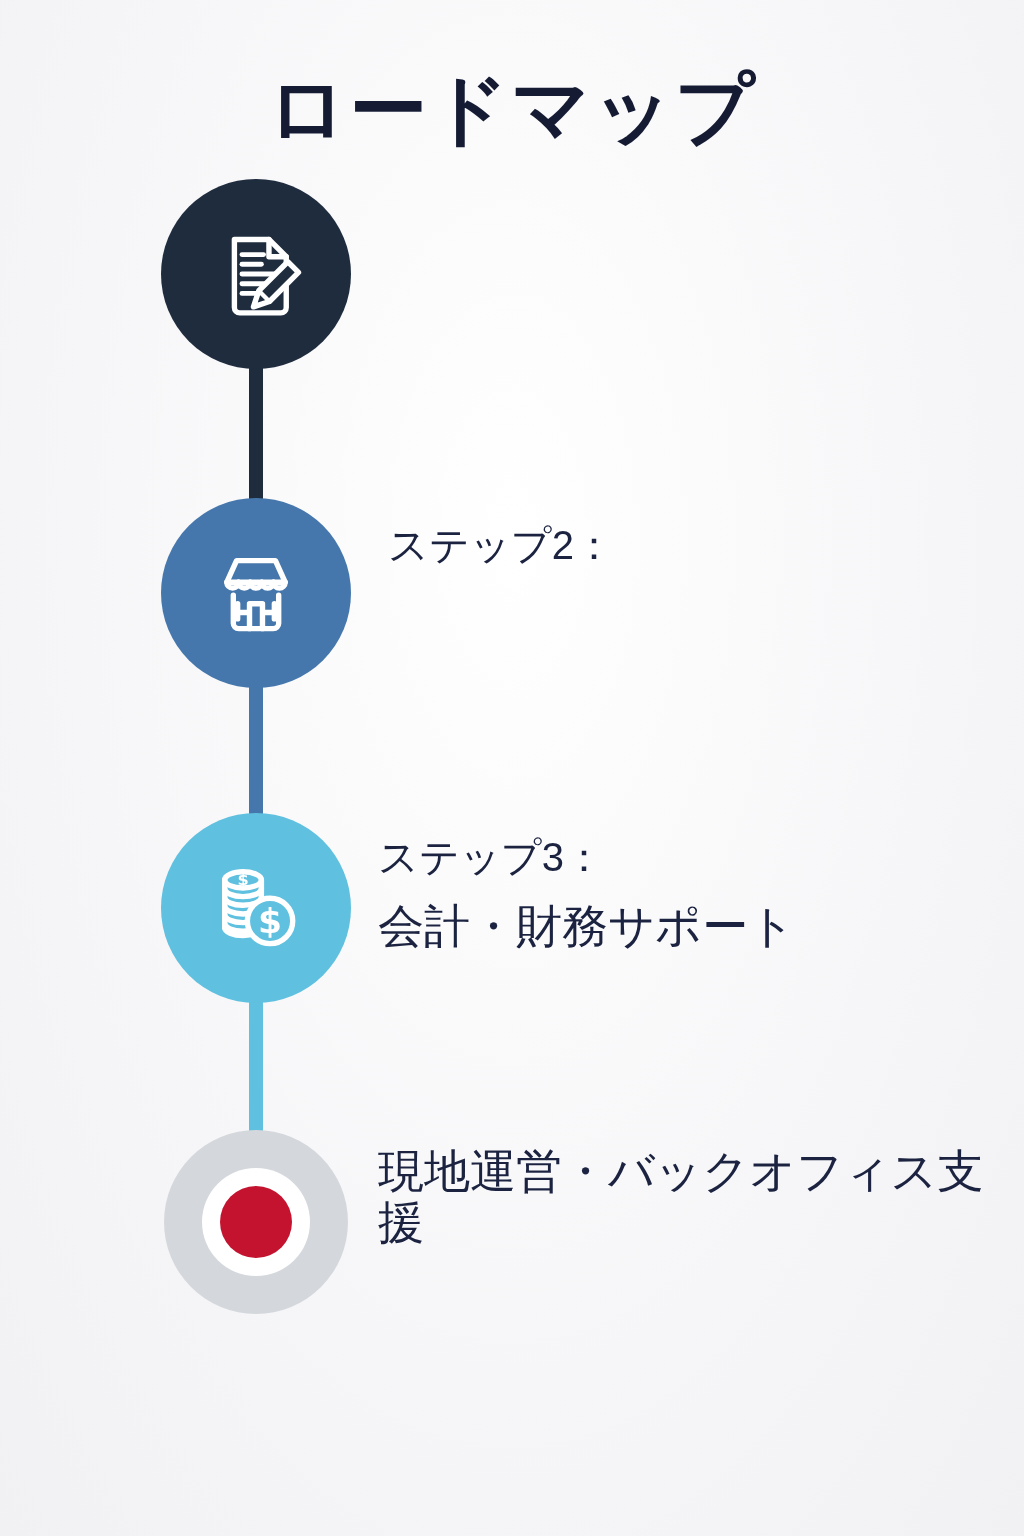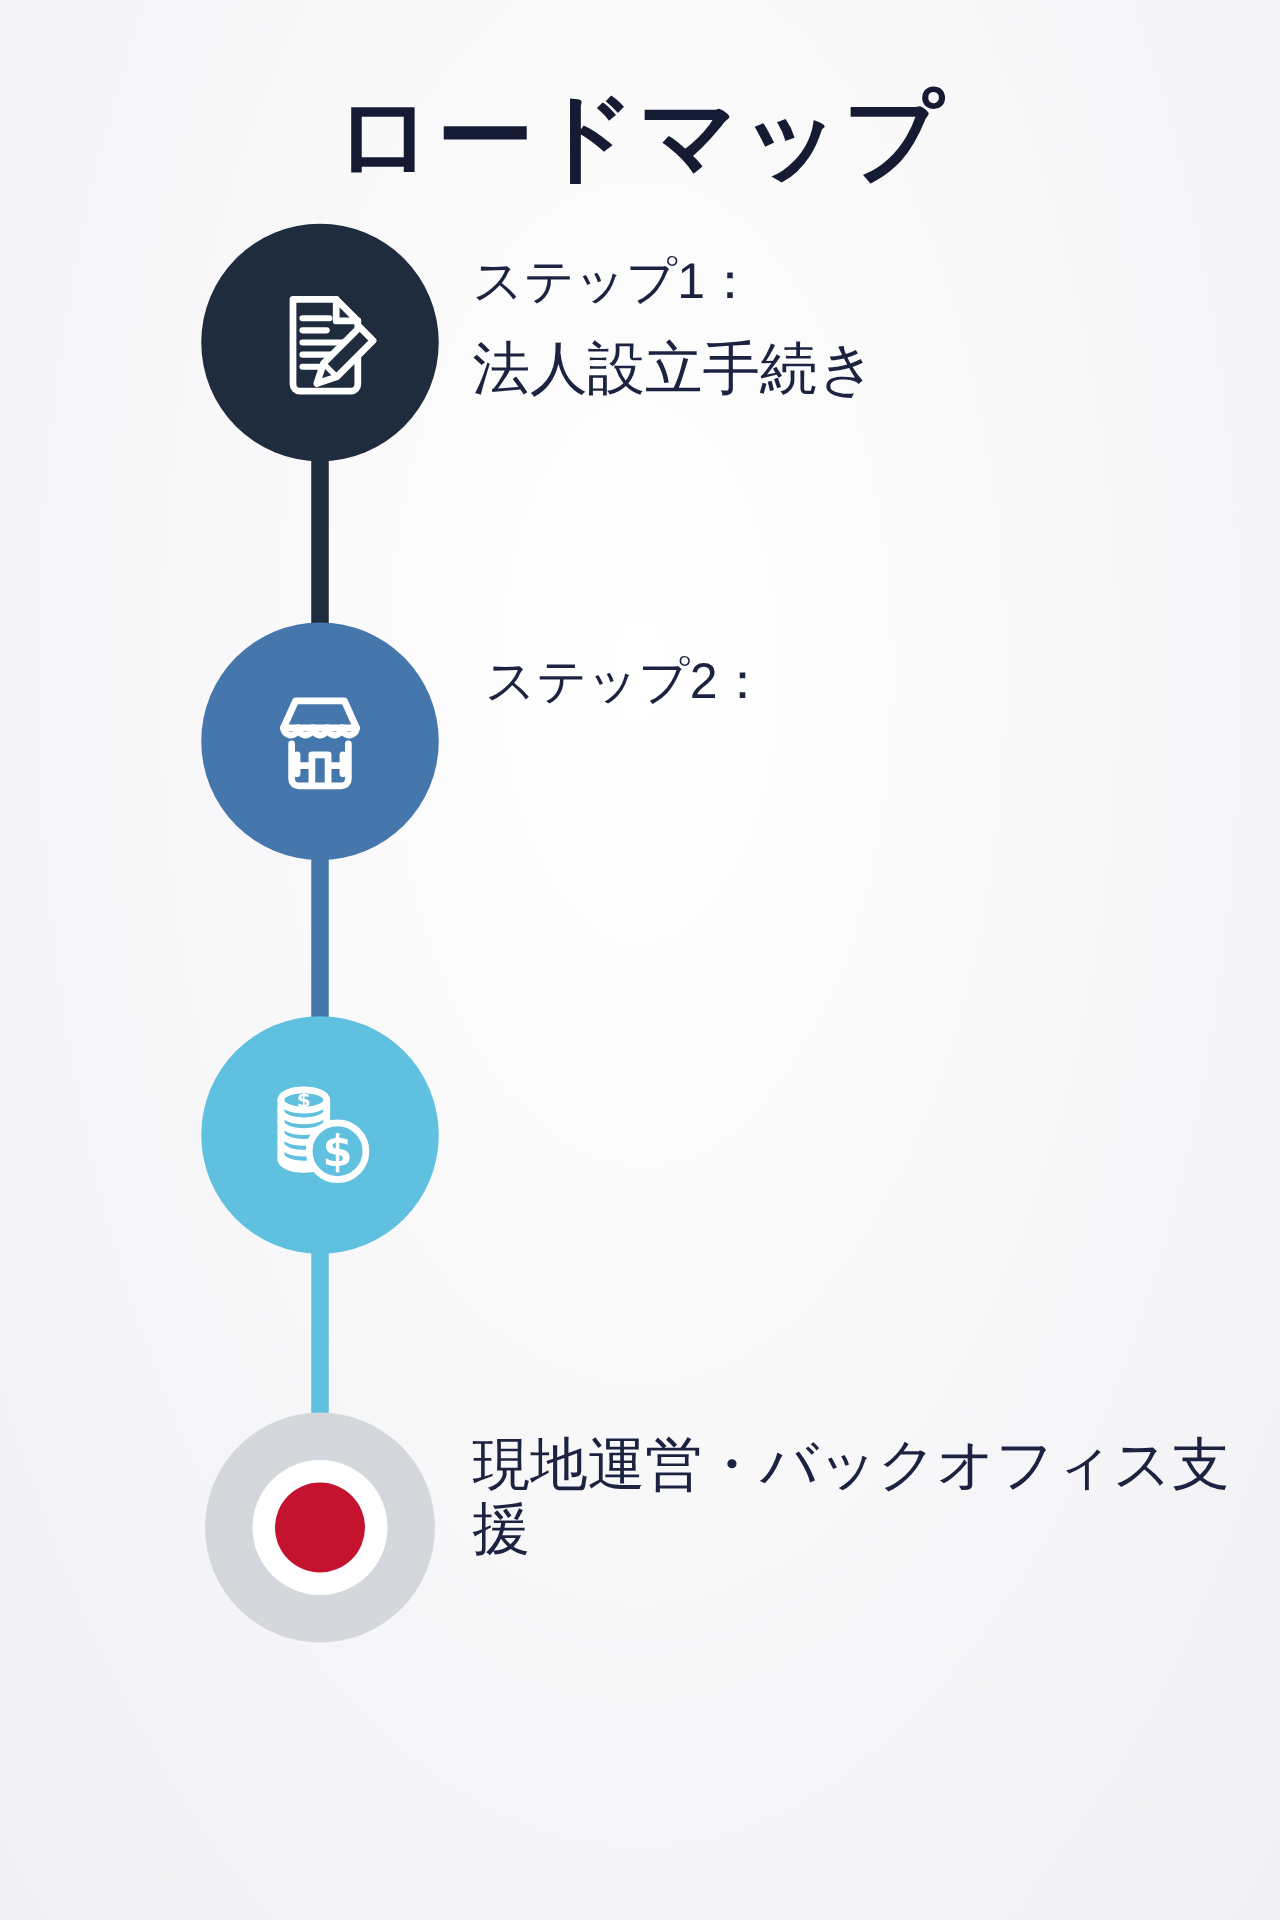--- a/index.html
+++ b/index.html
@@ -80,24 +80,20 @@
           <path d="M37 59 H64"></path>
           <path d="M37 68 H51"></path>
         </g>
         <g transform="rotate(45 66 62)">
           <path d="M59 36 H73 V74 L66 88 L59 74 Z"></path>
           <path d="M59 74 H73" fill="none" stroke-width="4"></path>
         </g>
       </g>
     </svg>
   </div>
-  <div class="step-text" style="top:203px;">
-    <div class="step-label">ステップ1：</div>
-    <div class="step-desc">法人設立手続き</div>
-  </div>
 
   <div class="step-circle" style="top: 498px; background: rgb(69, 119, 172); color: rgb(69, 119, 172);">
     <svg width="108" height="108" viewBox="0 0 100 100">
       <g stroke="#ffffff" stroke-width="5" fill="none" stroke-linejoin="round" stroke-linecap="round">
         <path d="M32 20 H68 L77 40 H23 Z"></path>
         <path d="M23 40 a5.4 5.4 0 0 0 10.8 0"></path>
         <path d="M33.8 40 a5.4 5.4 0 0 0 10.8 0"></path>
         <path d="M44.6 40 a5.4 5.4 0 0 0 10.8 0"></path>
         <path d="M55.4 40 a5.4 5.4 0 0 0 10.8 0"></path>
         <path d="M66.2 40 a5.4 5.4 0 0 0 10.8 0"></path>
@@ -125,20 +121,24 @@
         <path d="M21 48 a17 7.5 0 0 0 34 0"></path>
         <path d="M21 56 a17 7.5 0 0 0 34 0"></path>
         <path d="M21 64 a17 7.5 0 0 0 34 0"></path>
         <path d="M21 68 a17 7.5 0 0 0 34 0"></path>
       </g>
       <text x="38" y="29" font-size="15" font-weight="bold" fill="#ffffff" text-anchor="middle" font-family="'DejaVu Sans', sans-serif">$</text>
       <circle cx="63" cy="62" r="21" fill="currentColor" stroke="#ffffff" stroke-width="5"></circle>
       <text x="63" y="73" font-size="32" font-weight="bold" fill="#ffffff" text-anchor="middle" font-family="'DejaVu Sans', sans-serif">$</text>
     </svg>
   </div>
+  <div class="step-text" style="top:835px;">
+    <div class="step-label">ステップ3：</div>
+    <div class="step-desc">会計・財務サポート</div>
+  </div>
 
   <div class="target-outer" style="top: 1130px; background: rgb(212, 216, 220); color: rgb(212, 216, 220);">
     <div class="target-mid">
       <div class="target-center" style="background: rgb(195, 19, 47); color: rgb(195, 19, 47);"></div>
     </div>
   </div>
   <div class="step-text" style="top:1146px;">
     <div class="step-desc">現地運営・バックオフィス支援</div>
   </div>
 

